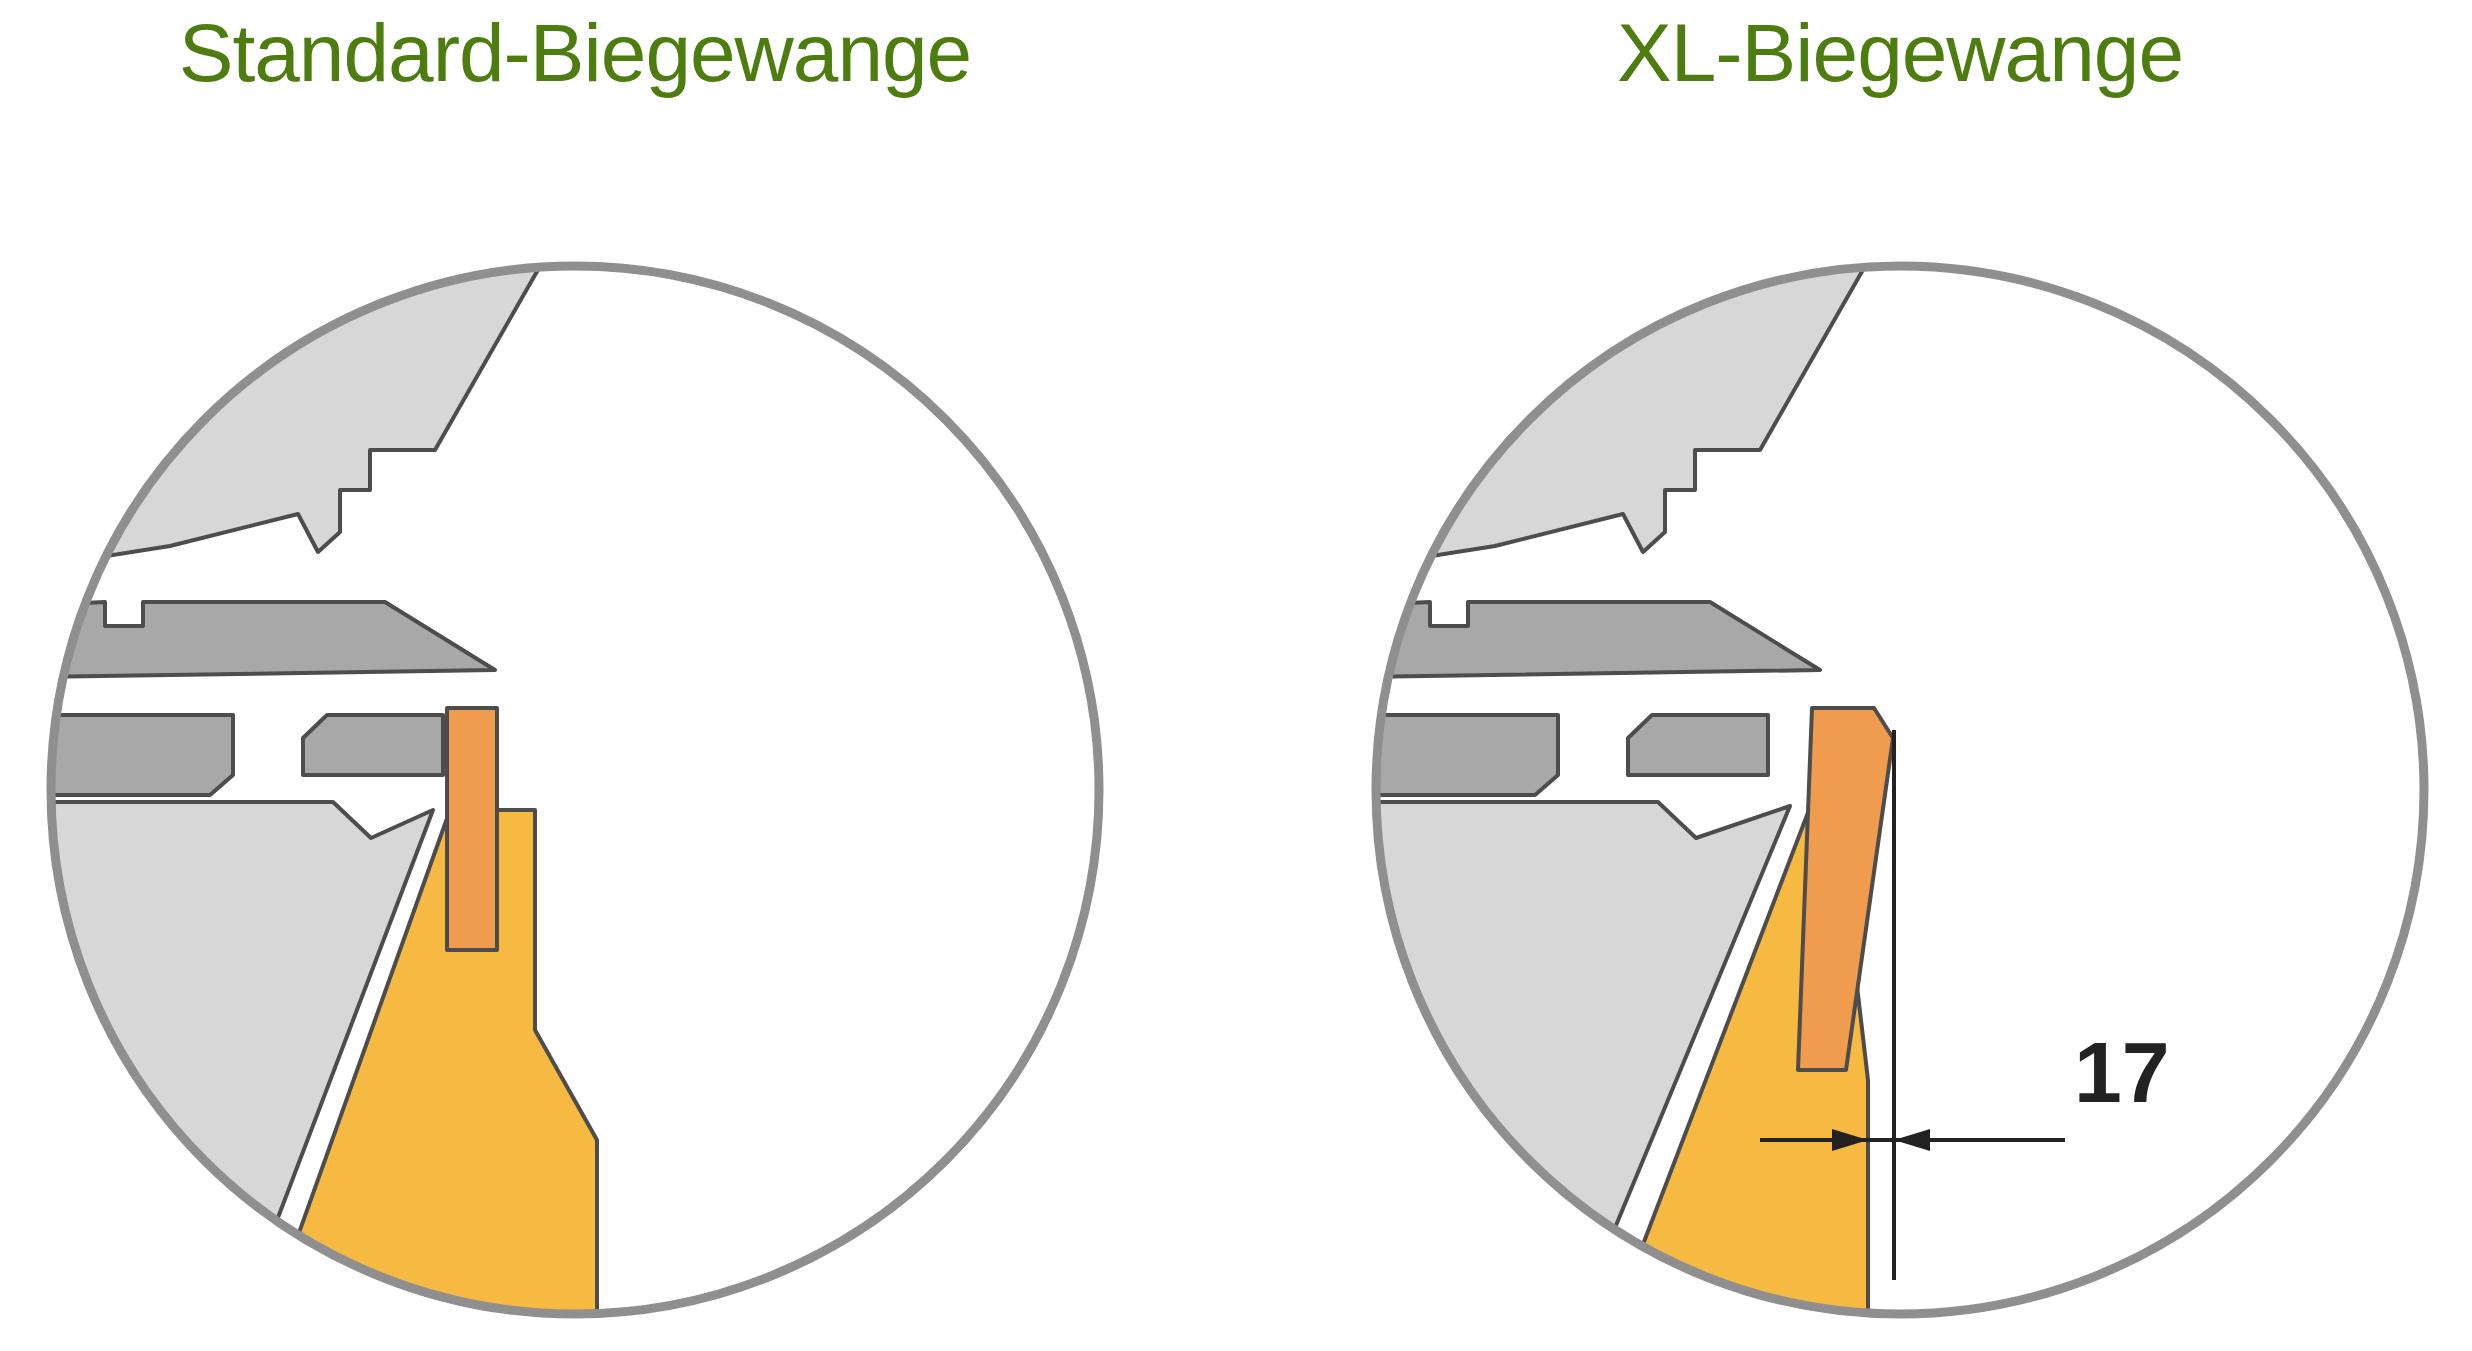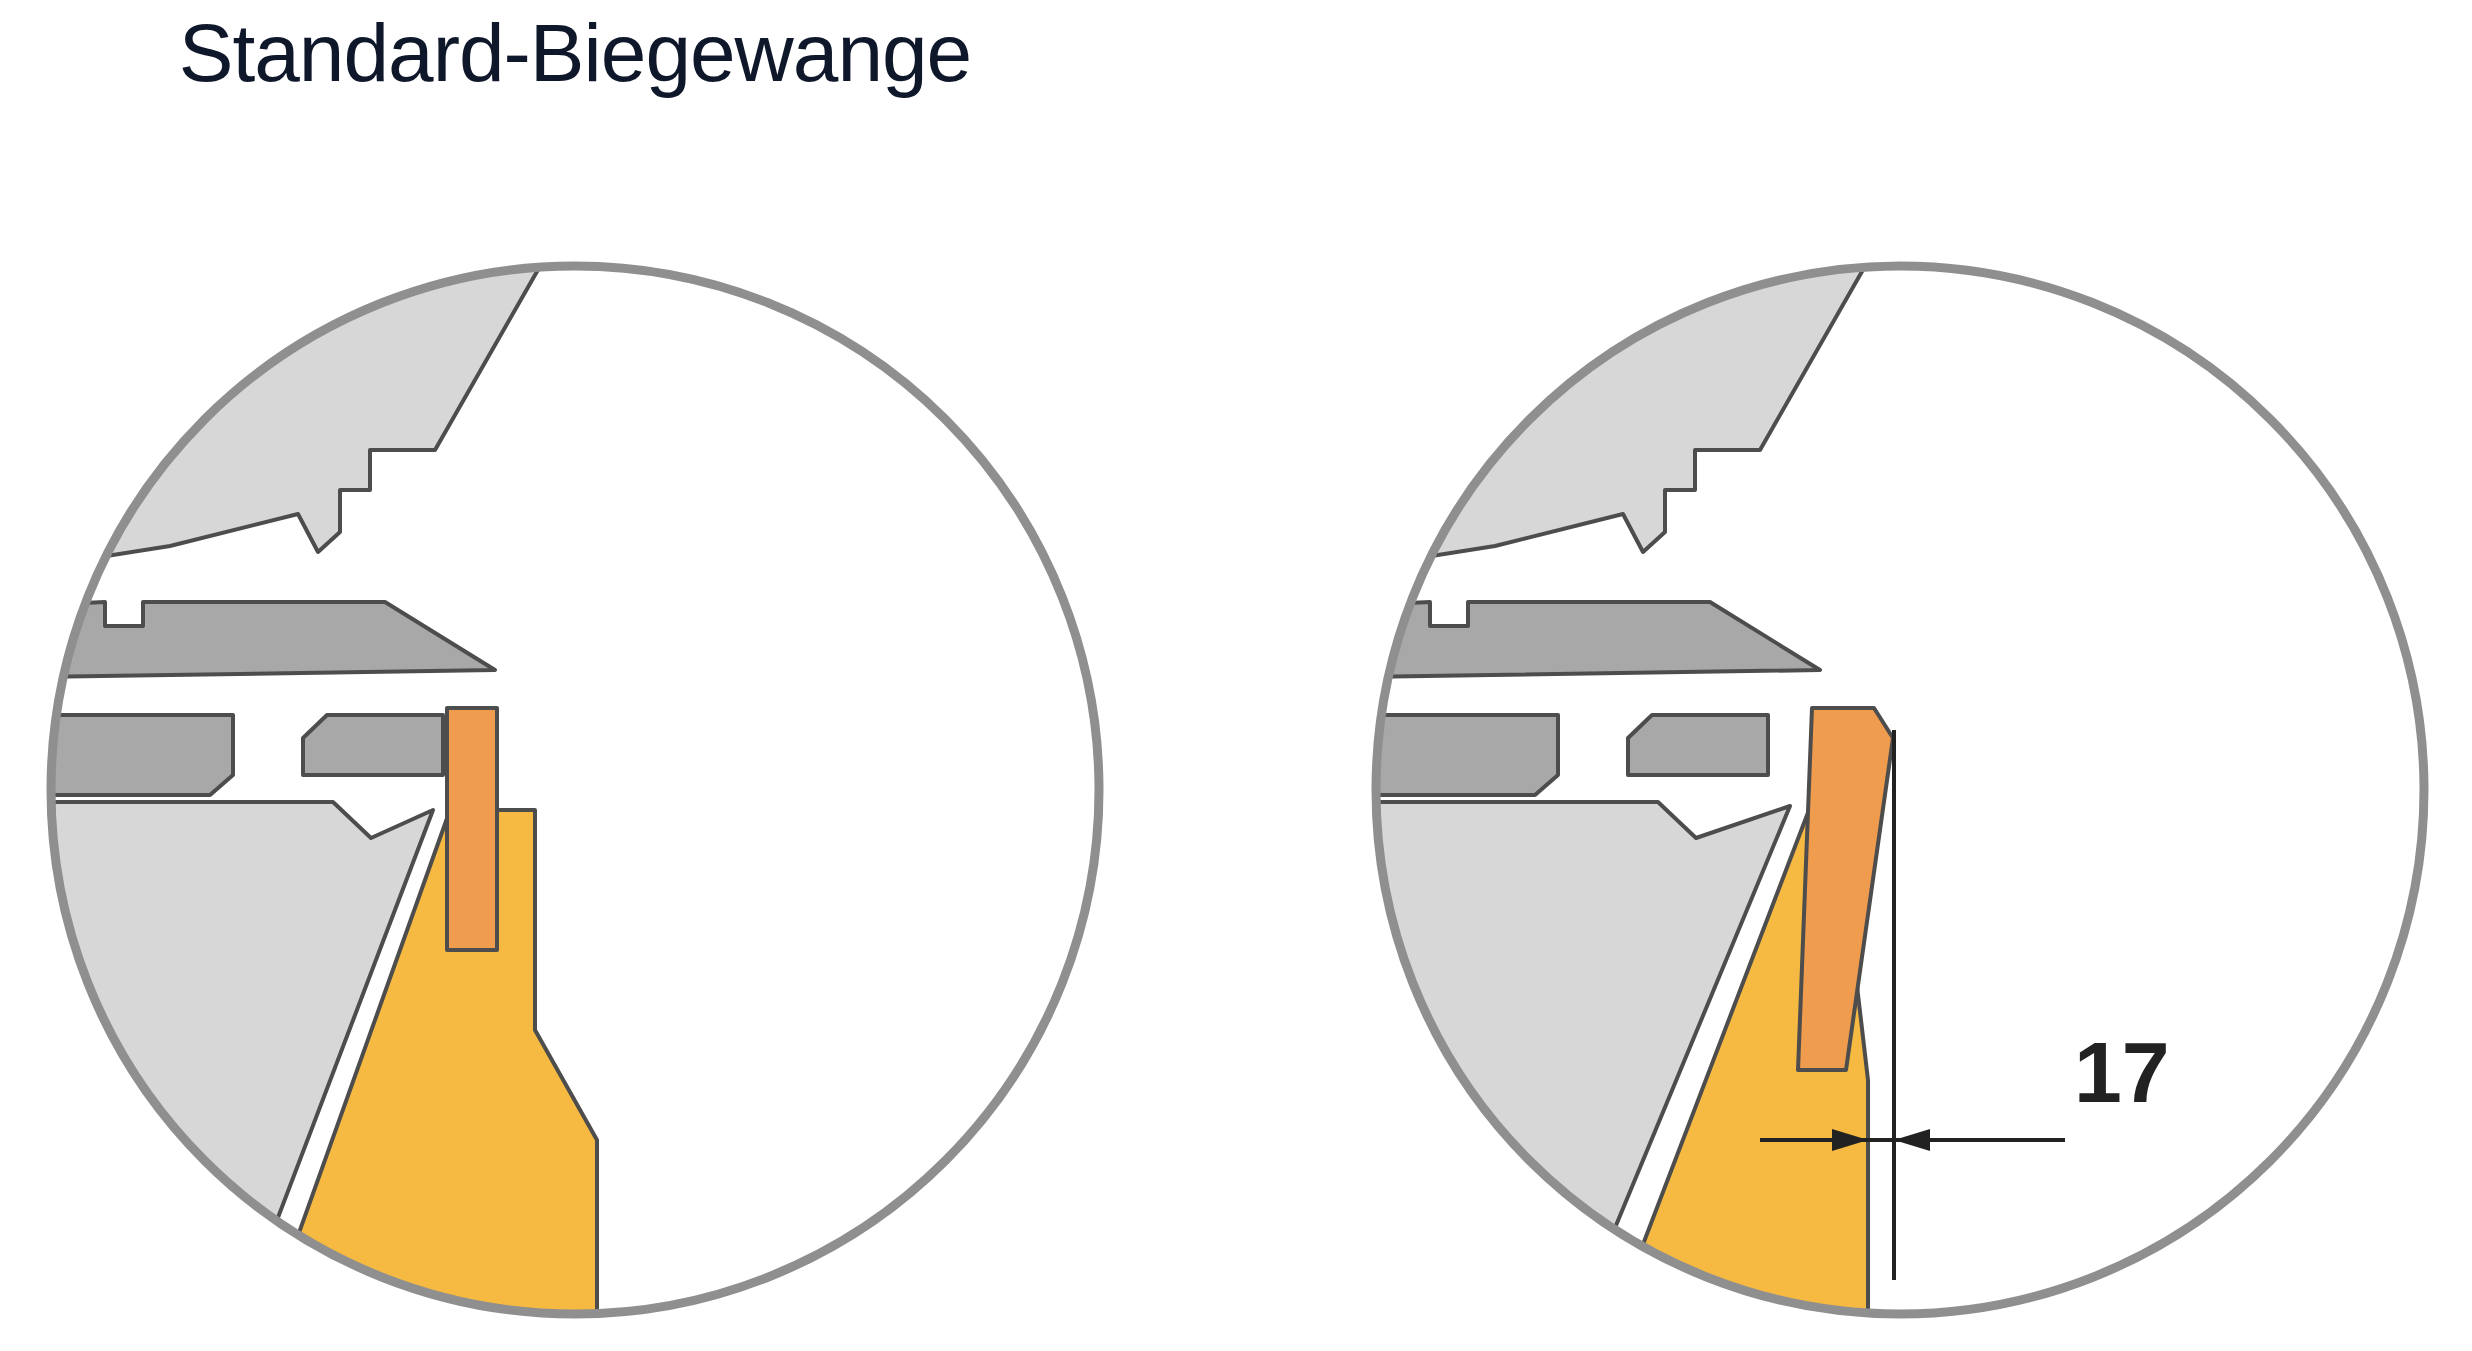--- a/index.html
+++ b/index.html
@@ -15,21 +15,21 @@
     overflow: hidden;
     font-family: "Liberation Sans", sans-serif;
   }
   .panel-title {
     position: absolute;
     top: 6px;
     width: 1080px;
     text-align: center;
     font-size: 82px;
     font-weight: 500;
-    color: #0f172a;
+    color: #4d7c0f;
     letter-spacing: -1px;
     white-space: nowrap;
   }
   .title-left  { left: 35px; }
   .title-right { left: 1360px; }
   .diagram {
     position: absolute;
     top: 250px;
     width: 1080px;
     height: 1080px;
@@ -41,20 +41,21 @@
     font-weight: bold;
   }
 </style>
 </head>
 <body>
 
 <div class="canvas">
 
   <div class="panel-title title-left">Standard-Biegewange</div>
 
+  <div class="panel-title title-right">XL-Biegewange</div>
 
   <svg class="diagram diagram-left" viewBox="0 0 1080 1080">
     <defs>
       <clipPath id="clipL">
           <circle cx="540" cy="540" r="524"></circle>
         </clipPath>
     </defs>
 
     <circle cx="540" cy="540" r="524" fill="#ffffff"></circle>
 

